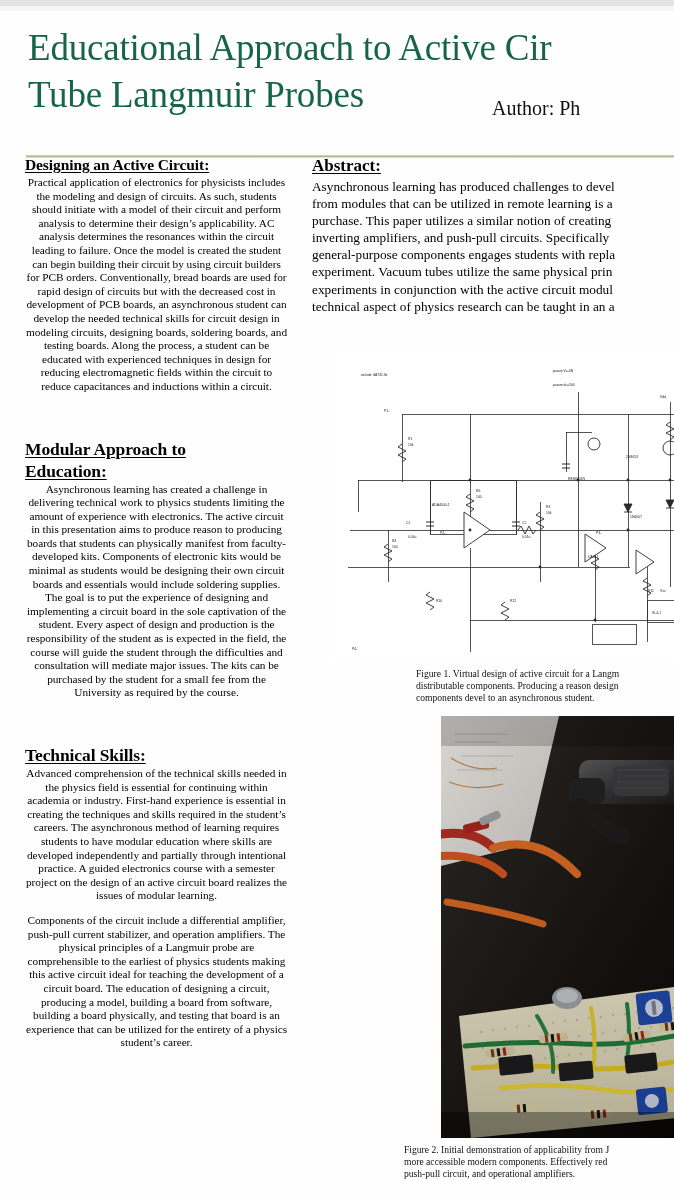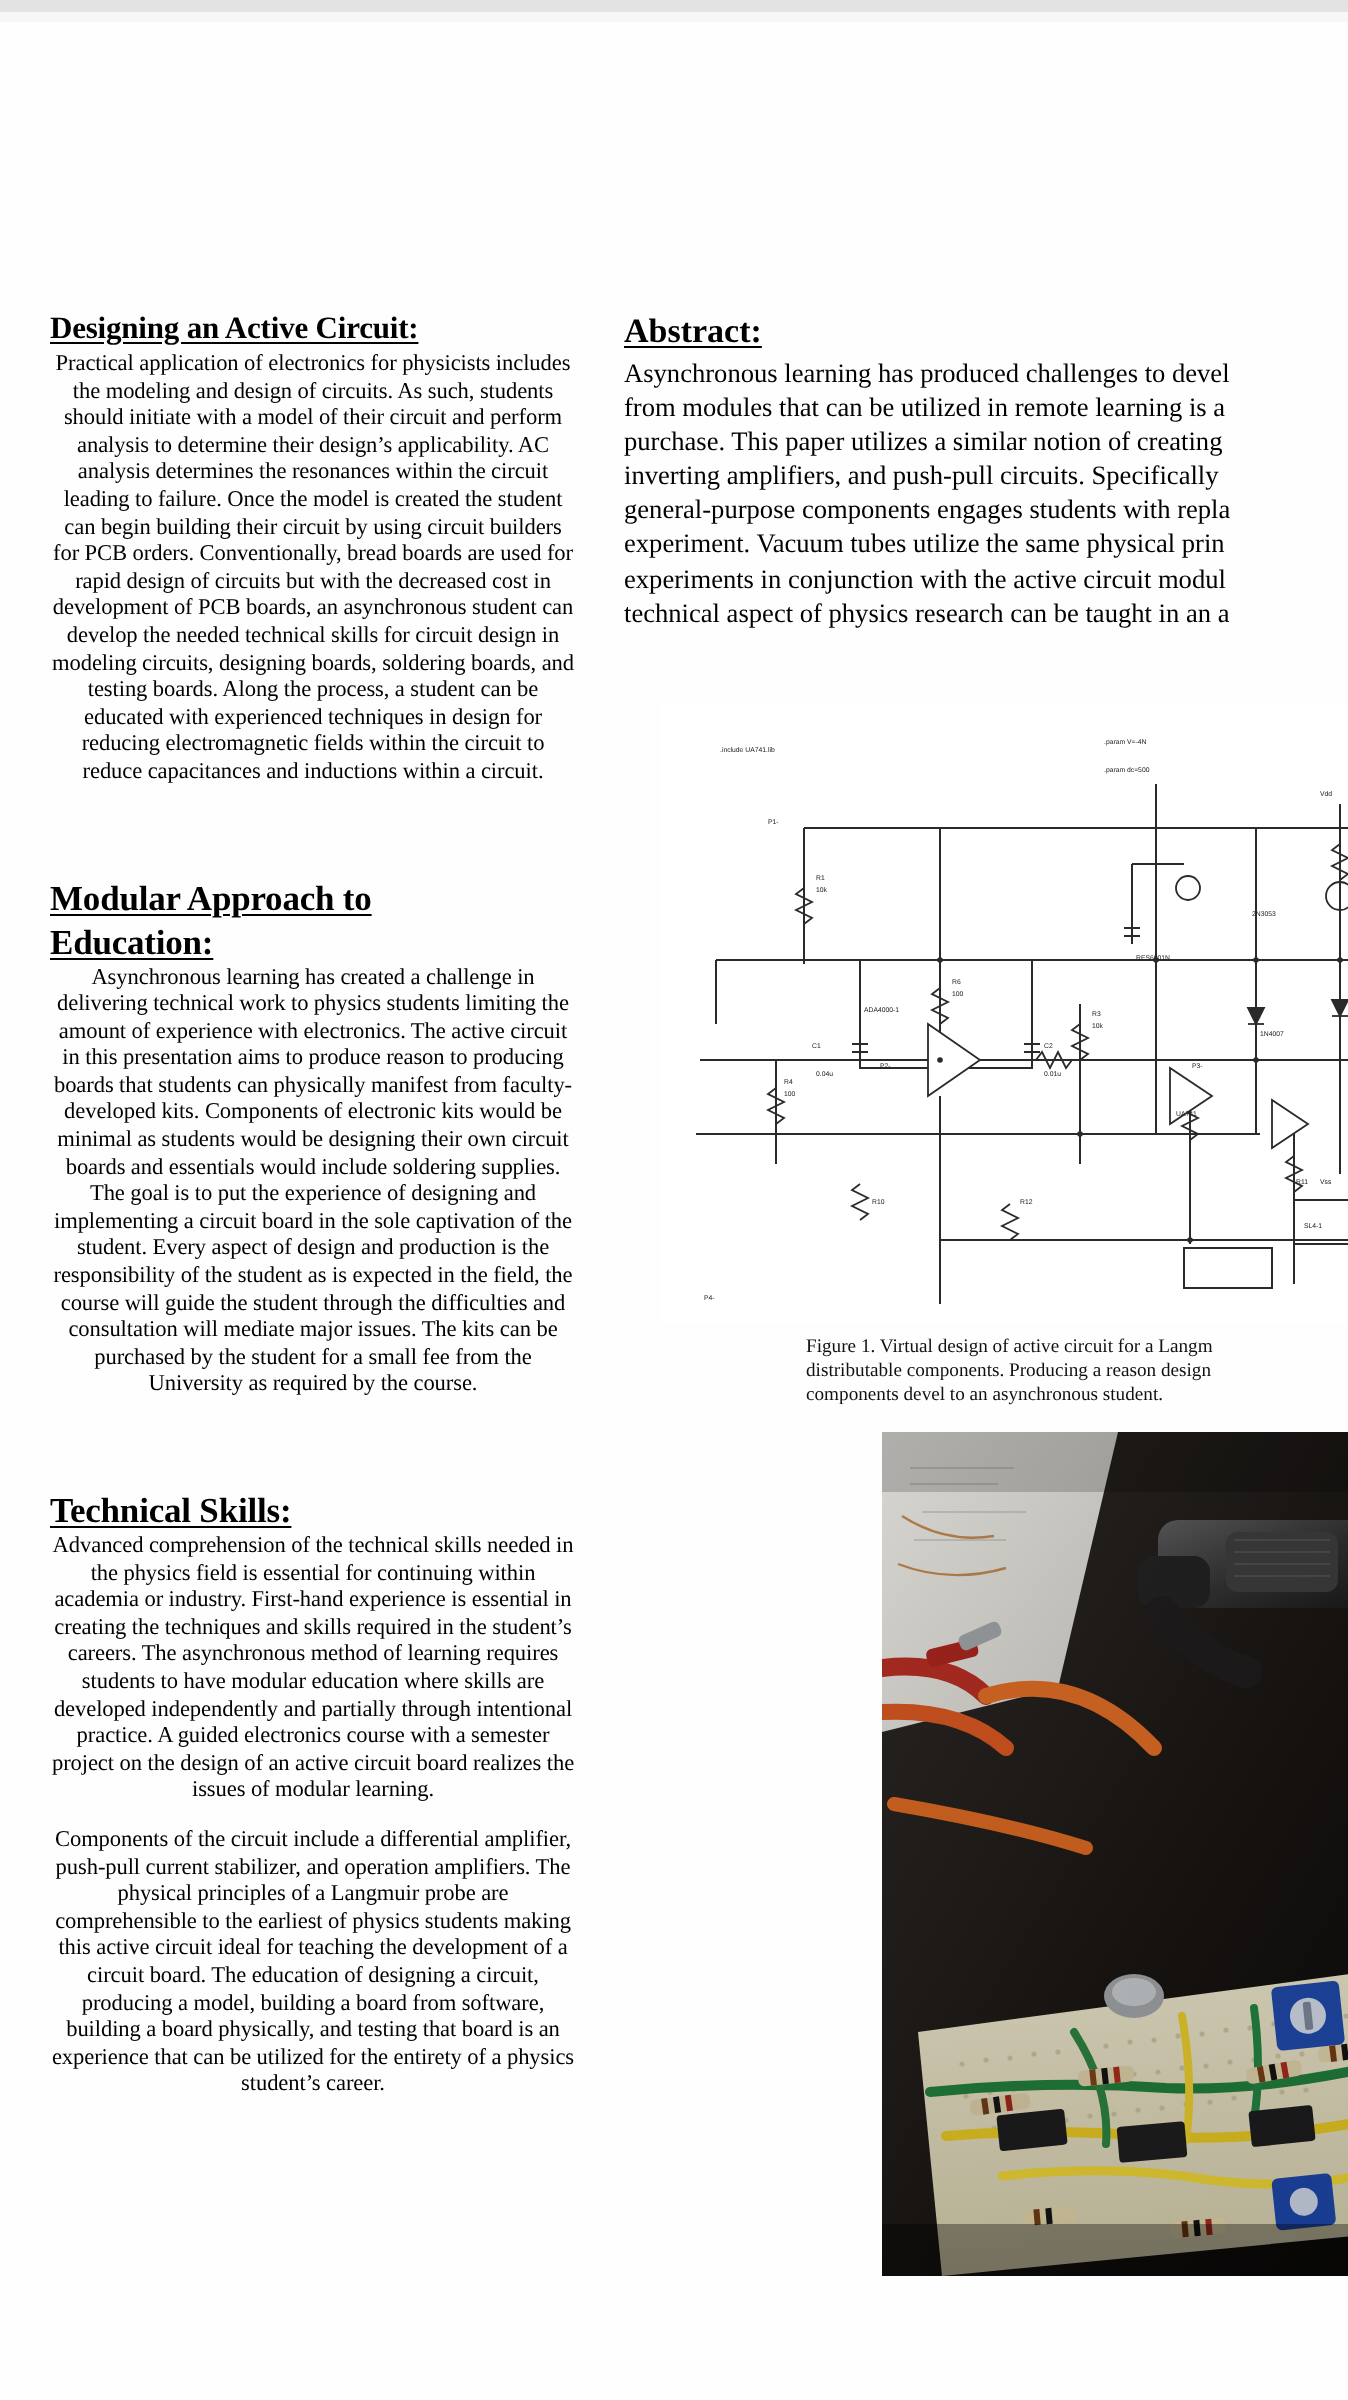--- a/index.html
+++ b/index.html
@@ -144,21 +144,21 @@
   }
   #fig1-svg { display: block; }
 
   .cap {
     position: absolute;
     font-size: 9.6px;
     line-height: 12.2px;
     color: #111;
     white-space: nowrap;
   }
-  #fig1-cap { top: 668px; left: 403px; }
+  #fig1-cap { top: 668px; left: 416px; }
   #fig2-cap { top: 1144px; left: 404px; }
 
   
   #fig2-photo {
     position: absolute;
     top: 716px;
     left: 441px;
     width: 256px;
     height: 422px;
     overflow: hidden;
@@ -170,20 +170,26 @@
   .schem-lbl { font-family: "Liberation Sans", sans-serif; fill:#222; }
 </style>
 </head>
 <body>
 
 <div id="poster">
 
   <div id="top-strip"></div>
   <div id="top-strip-2"></div>
 
+  <div id="header">
+    <div id="poster-title">Educational Approach to Active Cir
+Tube Langmuir Probes</div>
+    <div id="author-line">Author: Ph</div>
+    <div id="header-rule"></div>
+  </div>
 
   <div class="col-left">
 
     <div class="sec-block">
       <h2 class="sec-head">Designing an Active Circuit:</h2>
       <p class="body-text">Practical application of electronics for physicists includes the modeling and design of circuits. As such, students should initiate with a model of their circuit and perform analysis to determine their design’s applicability. AC analysis determines the resonances within the circuit leading to failure. Once the model is created the student can begin building their circuit by using circuit builders for PCB orders. Conventionally, bread boards are used for rapid design of circuits but with the decreased cost in development of PCB boards, an asynchronous student can develop the needed technical skills for circuit design in modeling circuits, designing boards, soldering boards, and testing boards. Along the process, a student can be educated with experienced techniques in design for reducing electromagnetic fields within the circuit to reduce capacitances and inductions within a circuit.</p>
     </div>
 
     <div class="sec-block" style="margin-top:20px;">
       <h2 class="sec-head big">Modular Approach to
@@ -533,14 +539,19 @@
         <ellipse cx="126" cy="282" rx="15" ry="11" fill="#9ea2a6"></ellipse>
         <ellipse cx="126" cy="280" rx="11" ry="7" fill="#c3c7cb"></ellipse>
       </g>
 
       <rect width="256" height="422" fill="url(#gdark)" opacity="0.13"></rect>
       <rect x="0" y="0" width="256" height="30" fill="#000" opacity="0.18"></rect>
       <rect x="0" y="396" width="256" height="26" fill="#000" opacity="0.35"></rect>
     </svg>
   </div>
 
+  <div class="cap" id="fig2-cap">
+    <div>Figure 2. Initial demonstration of applicability from J</div>
+    <div>more accessible modern components. Effectively red</div>
+    <div>push-pull circuit, and operational amplifiers.</div>
+  </div>
 
 </div>
 
 </body></html>

